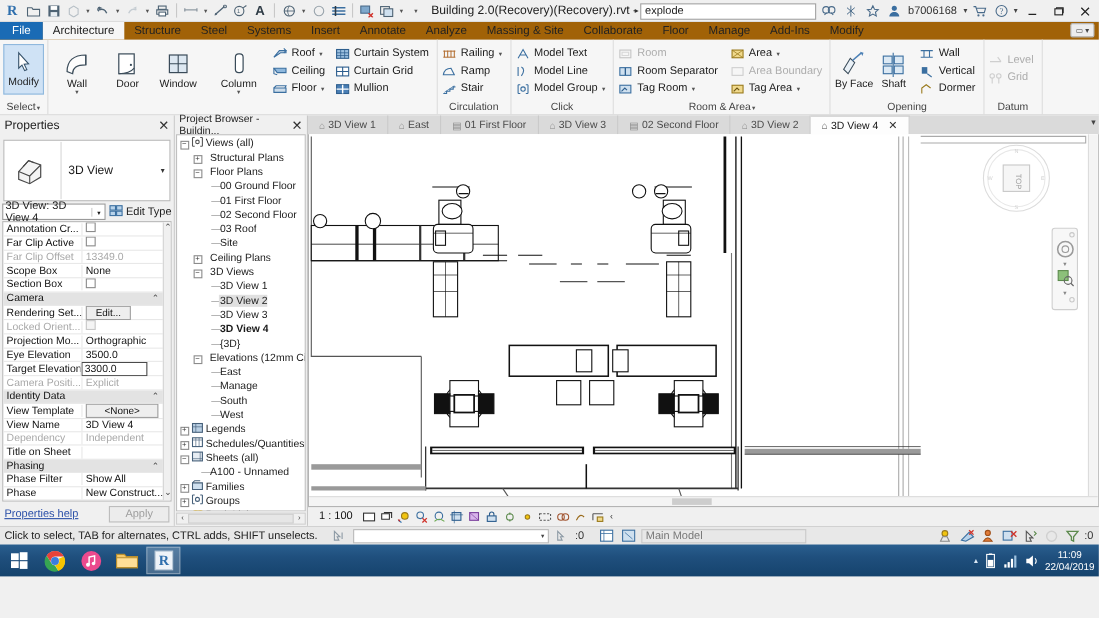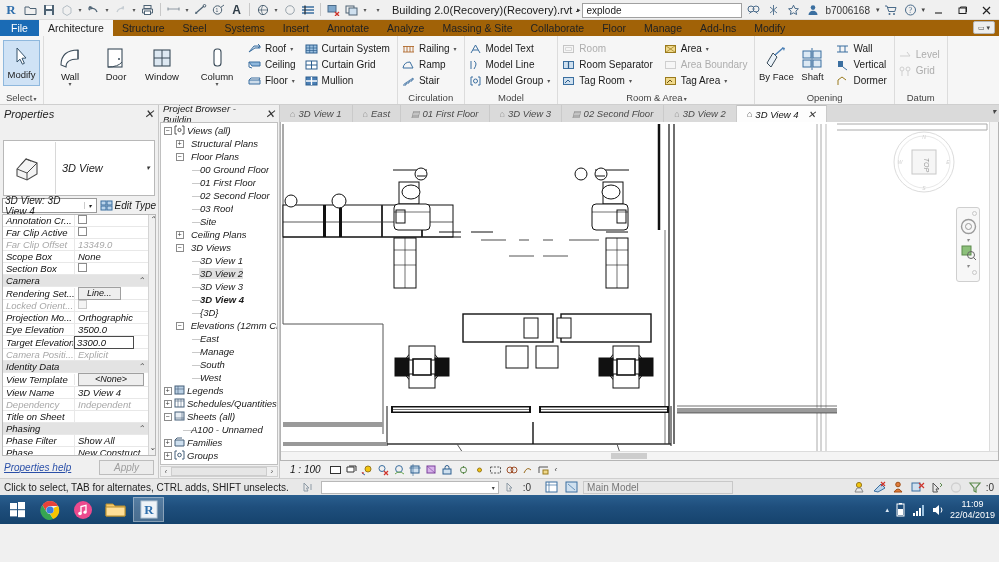--- a/index.html
+++ b/index.html
@@ -60,29 +60,29 @@
   }
   .col { display:flex; flex-direction:column; justify-content:flex-start; gap:1px; padding-top:2px;}
   .srow { display:flex; align-items:center; height:15px; gap:3px; padding-right:4px; white-space:nowrap; }
   .srow .sic { width:15px; height:14px; display:flex; align-items:center; justify-content:center; }
   .srow .slb { font-size:10px; color:#1a1a1a; }
   .srow.dis .slb { color:#adadad; }
   .caret { font-size:6px; color:#555; margin-left:1px; }
   .panel-title .caret { font-size:6px; }
 
   
-  .main { display:flex; height:373px; background:#f0f0f0;font-style:italic; }
+  .main { display:flex; height:373px; background:#f0f0f0; }
 
   
   .props { width:159px; background:#f0f0f0; border-right:1px solid #c8c8c8; display:flex; flex-direction:column; }
   .palette-head { height:17px; display:flex; align-items:center; padding:0 4px; font-size:11px; color:#222; }
   .palette-head .ttl { flex:1; }
   .palette-head .x { font-size:12px; color:#333; cursor:default; }
   .prop-type {
-    height:56px; margin:18px 3px 2px 3px; background:#fff; border:1px solid #b8b8b8;
+    height:56px; margin:5px 3px 2px 3px; background:#fff; border:1px solid #b8b8b8;
     display:flex; align-items:center;
   }
   .prop-thumb { width:52px; height:52px; display:flex; align-items:center; justify-content:center; border-right:1px solid #d8d8d8;}
   .prop-type .nm { flex:1; padding-left:6px; font-size:11px; }
   .prop-type .dd { width:12px; font-size:7px; color:#333; text-align:center;}
   .type-row { display:flex; height:15px; margin:0 2px 1px 2px; align-items:stretch; }
   .type-sel { flex:1; border:1px solid #9a9a9a; background:#fff; display:flex; align-items:center; font-size:10px; padding-left:2px;}
   .type-sel .v { flex:1; }
   .type-sel .ar { width:12px; text-align:center; font-size:6px; border-left:1px solid #ccc; }
   .edittype { display:flex; align-items:center; gap:2px; padding-left:3px; font-size:10px; }
@@ -544,21 +544,21 @@
               <svg width="13" height="12" viewBox="0 0 13 12">
                 <path d="M2 2h2M2 2v8M2 10h2M11 2H9M11 2v8M11 10H9" fill="none" stroke="#3b6fa0"></path>
                 <circle cx="6.5" cy="6" r="2" fill="none" stroke="#3b6fa0"></circle>
               </svg>
             </span>
           <span class="slb">Model Group</span>
           <span class="caret">▾</span>
         </div>
       </div>
     </div>
-    <div class="panel-title">Model</div>
+    <div class="panel-title">Click</div>
   </div>
 
   <div class="panel">
     <div class="panel-body">
       <div class="col">
         <div class="srow dis">
           <span class="sic">
               <svg width="13" height="12" viewBox="0 0 13 12">
                 <rect x="1.5" y="2.5" width="10" height="7" fill="none" stroke="#c5c5c5"></rect>
                 <path d="M3.5 4.5h6v3h-6z" fill="none" stroke="#d8d8d8"></path>
@@ -761,21 +761,21 @@
         <div class="plrow">
           <div class="k">Section Box</div>
           <div class="v"><span class="chk"></span></div>
         </div>
         <div class="plrow grp">
           <div class="k">Camera</div>
           <div class="chev">⌃</div>
         </div>
         <div class="plrow">
           <div class="k">Rendering Set...</div>
-          <div class="v"><span class="vbtn">Line...</span></div>
+          <div class="v"><span class="vbtn">Edit...</span></div>
         </div>
         <div class="plrow dis">
           <div class="k">Locked Orient...</div>
           <div class="v"><span class="chk dis"></span></div>
         </div>
         <div class="plrow">
           <div class="k">Projection Mo...</div>
           <div class="v">Orthographic</div>
         </div>
         <div class="plrow">

